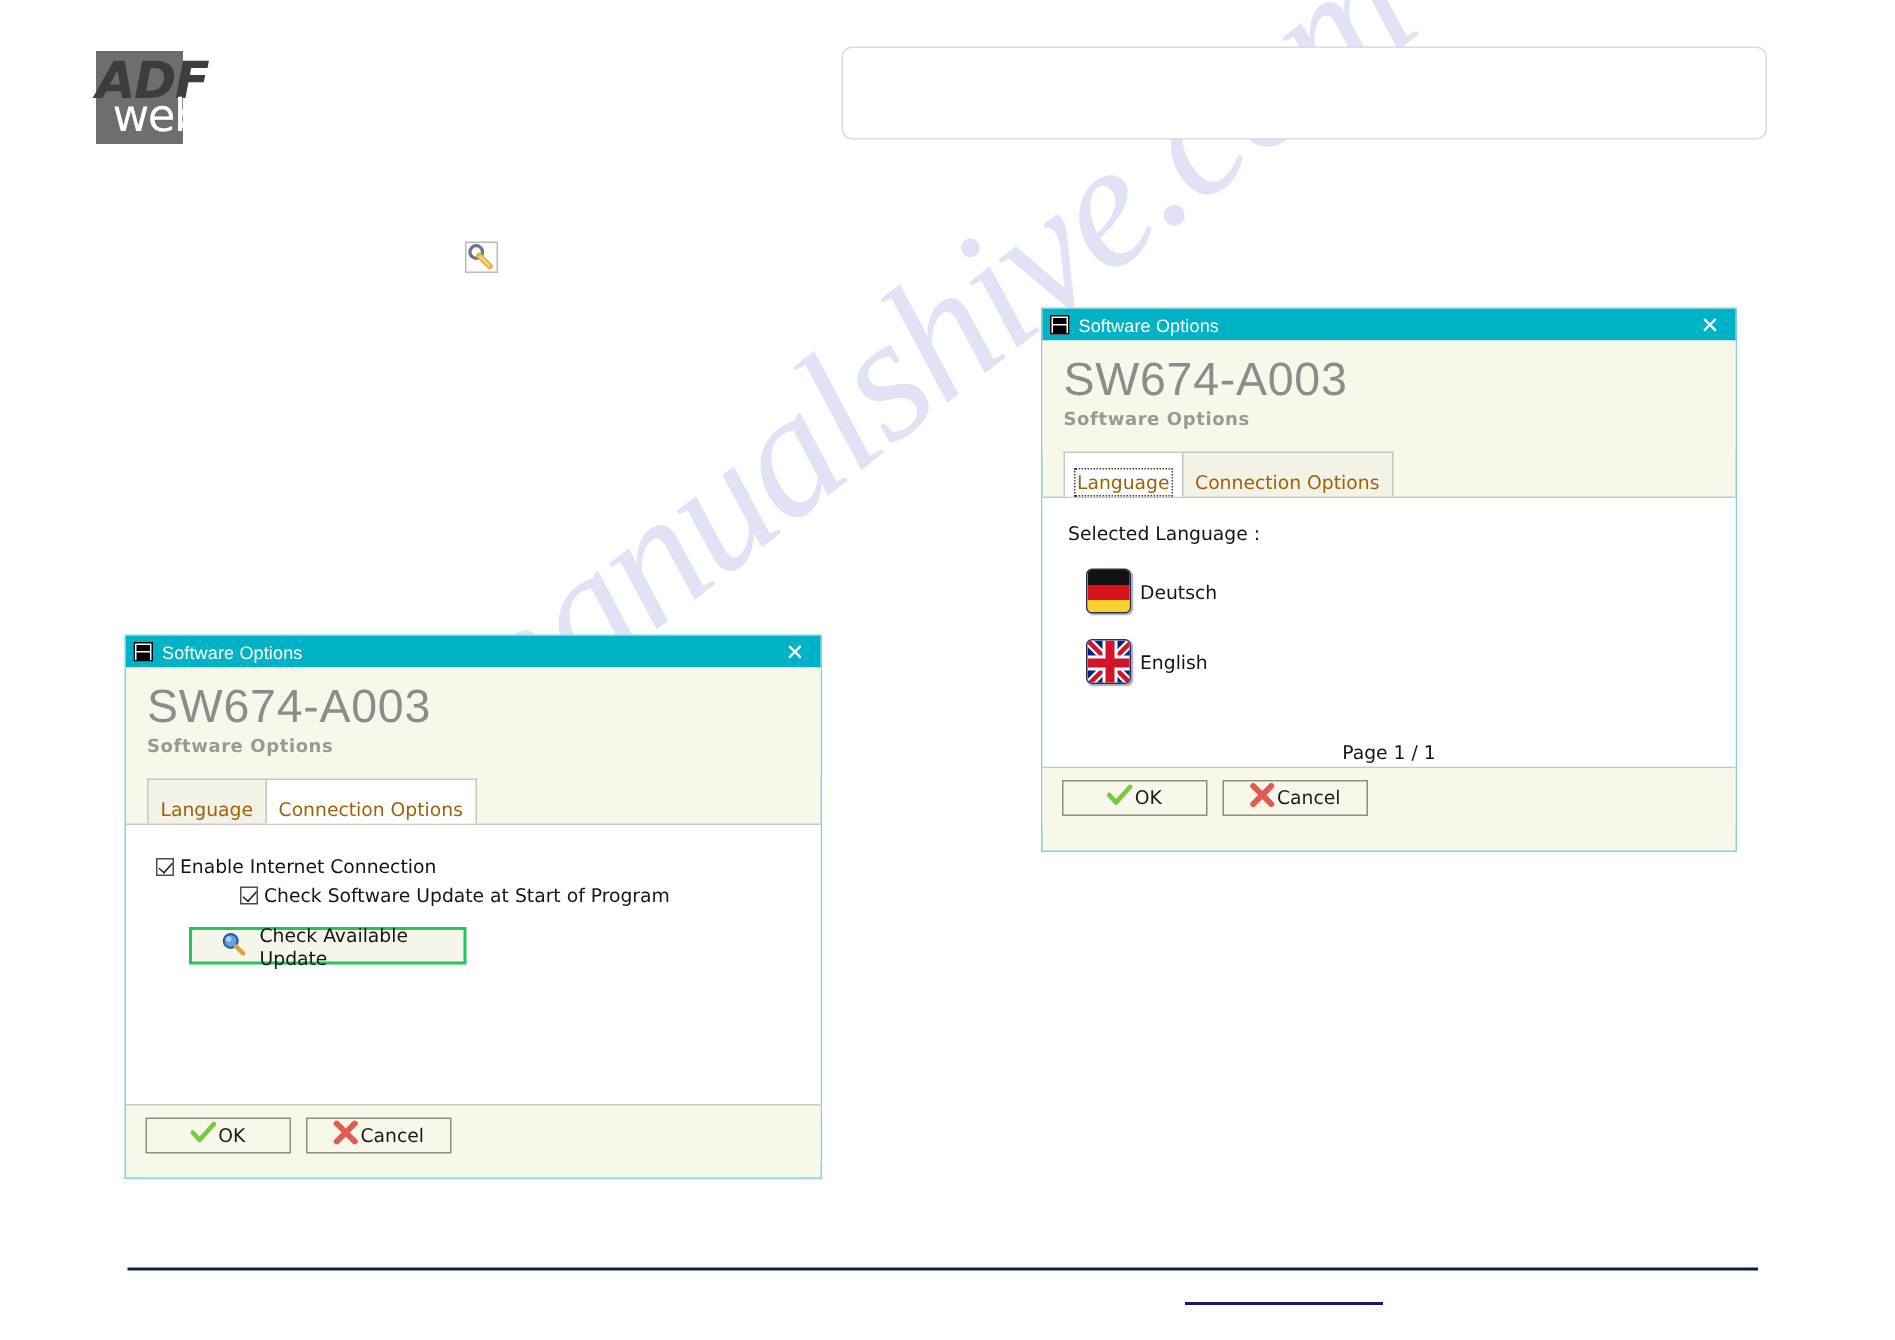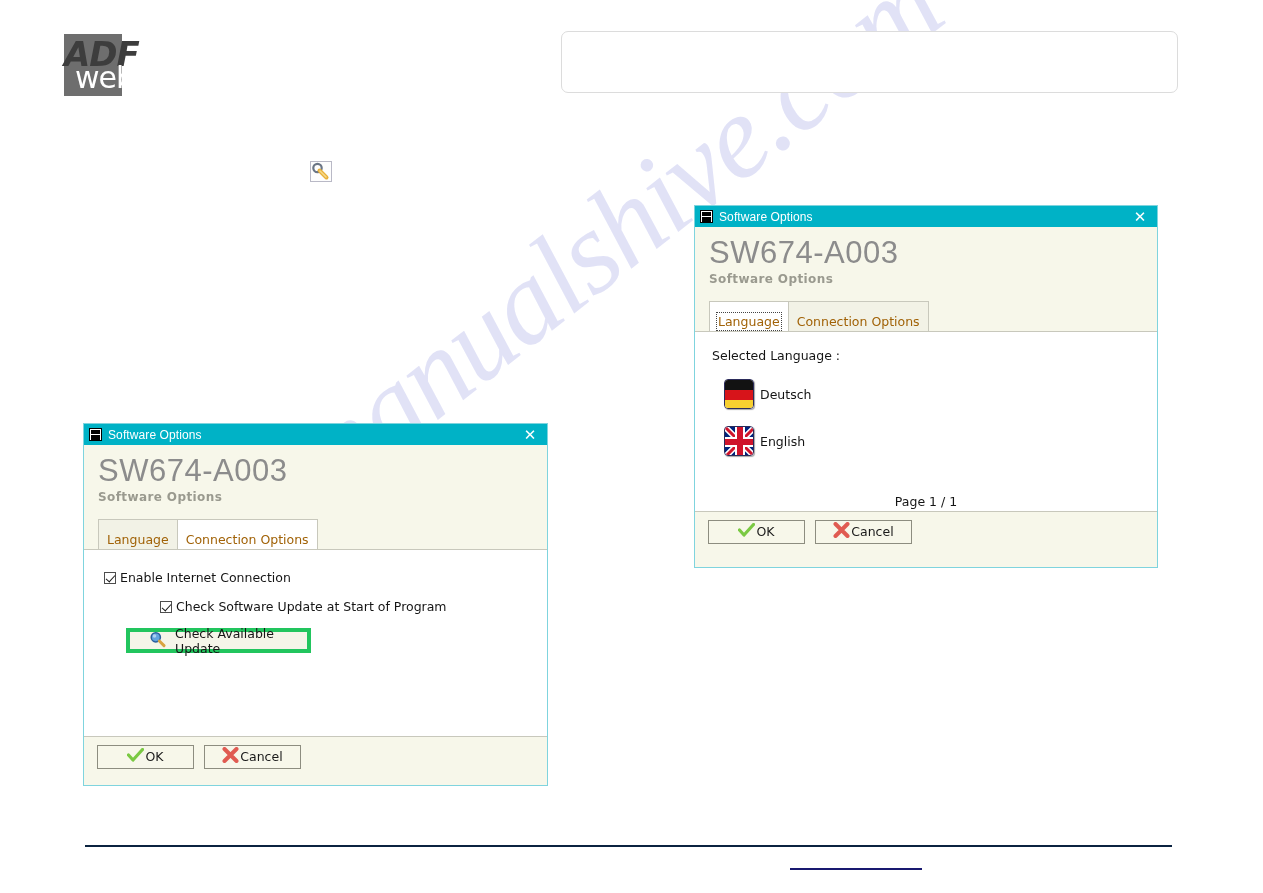--- a/index.html
+++ b/index.html
@@ -237,21 +237,21 @@
     width:4px; height:8px;
     border:solid #1b1b1b;
     border-width:0 1.6px 1.6px 0;
     transform:rotate(42deg);
   }
 
   .update-btn{
     margin-left:22px;
     margin-top:14px;
     width:185px; height:25px;
-    border:4px solid #22c55e;
+    border:2px solid #22c55e;
     background:#f5f5e9;
     display:flex;
     align-items:center;
     gap:9px;
     padding-left:19px;
     font-size:12.5px;
     color:#151515;
     cursor:pointer;
   }
 
@@ -348,21 +348,21 @@
     </div>
   </div>
 
   <div class="tabpanel" style="height:187px; padding:20px 0 0 20px;">
 
     <div class="checkrow">
       <div class="cbox checked"></div>
       <span>Enable Internet Connection</span>
     </div>
 
-    <div class="checkrow" style="margin-left:22px; margin-top:14px;padding-left:34px;">
+    <div class="checkrow" style="margin-left:22px; margin-top:4px;padding-left:34px;">
       <div class="cbox checked"></div>
       <span>Check Software Update at Start of Program</span>
     </div>
 
     <div class="update-btn">
       <span>
         <svg width="17" height="17" viewBox="0 0 17 17">
           <circle cx="6.8" cy="6.3" r="4.6" fill="#63a4e0" stroke="#2a5f9e" stroke-width="1.5"></circle>
           <circle cx="5.5" cy="5" r="1.8" fill="#bcd9f5" opacity=".85"></circle>
           <path d="M10.4 10 L15 14.6" stroke="#d9a441" stroke-width="3" stroke-linecap="round"></path>

